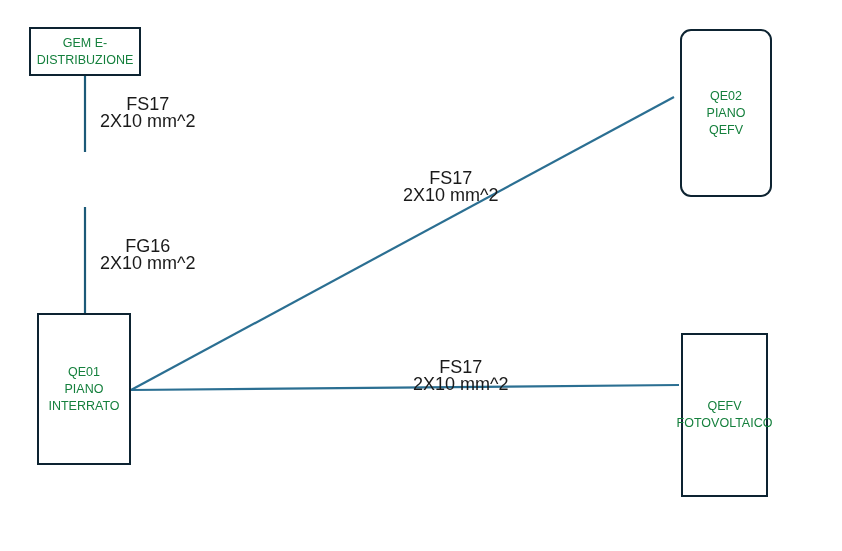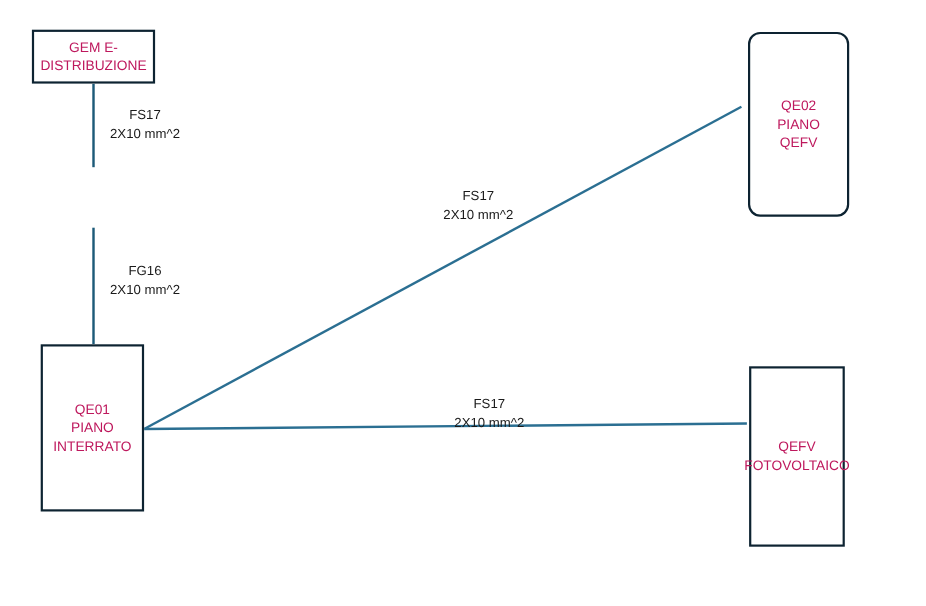--- a/index.html
+++ b/index.html
@@ -21,27 +21,27 @@
     border: 2px solid #0d2331;
     background: #ffffff;
     display: flex;
     align-items: center;
     justify-content: center;
     z-index: 3;
   }
   .node-label {
     font-size: 12.5px;
     line-height: 17px;
-    color: #be185d;
+    color: #15803d;
     text-align: center;
     white-space: nowrap;
   }
   .edge-label {
     position: absolute;
-    font-size: 12px;
+    font-size: 18px;
     line-height: 17px;
     color: #1a1a1a;
     text-align: center;
     white-space: nowrap;
     z-index: 4;
     background: transparent;
   }
   #wires {
     position: absolute;
     left: 0;

